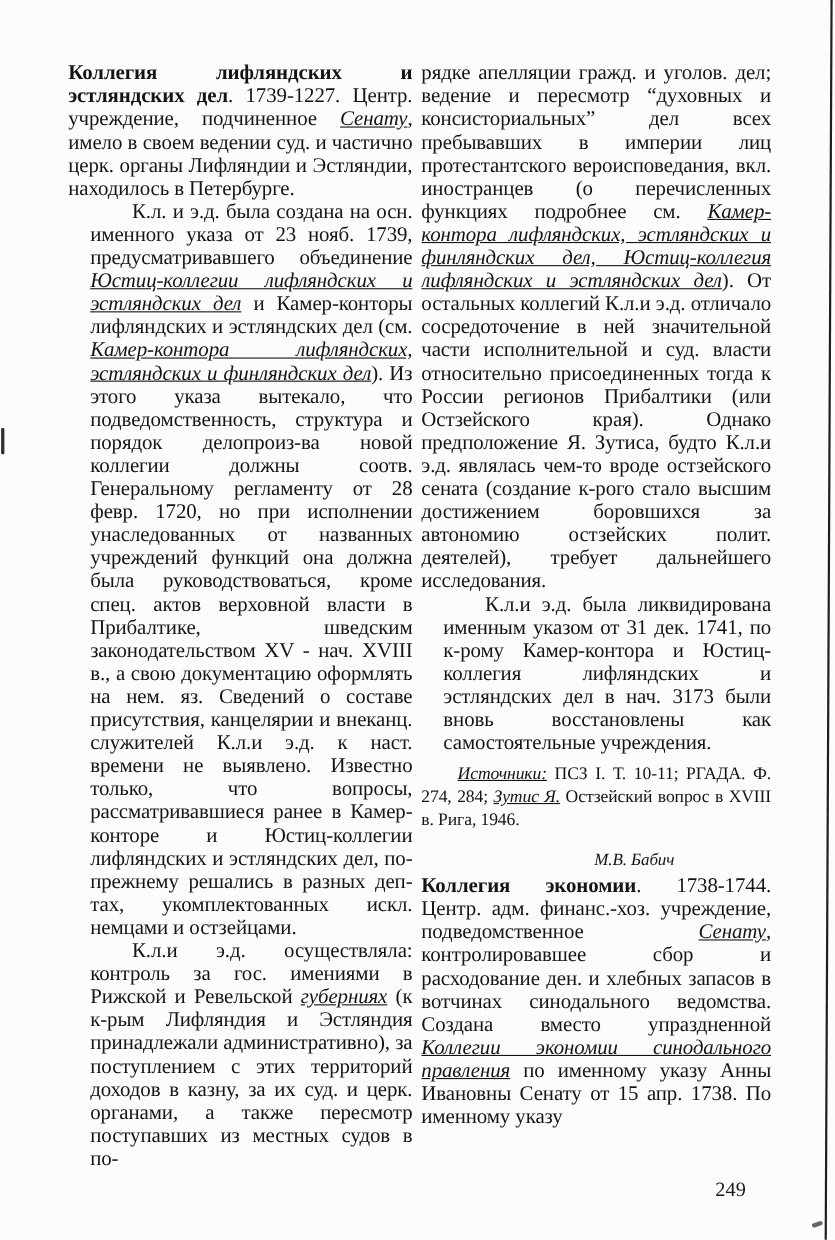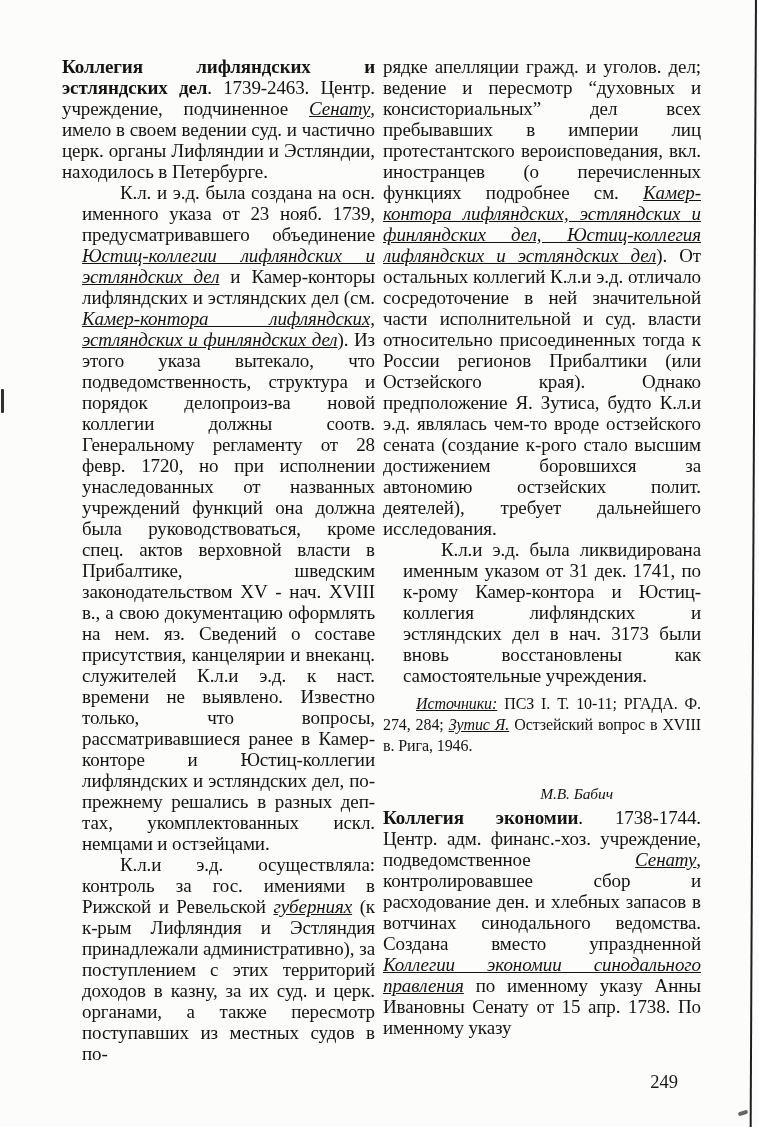--- a/index.html
+++ b/index.html
@@ -43,21 +43,21 @@
     line-height: 21px;
     text-indent: 33px;
     margin-top: 7px;
   }
   .para.author {
     font-size: 15.5px;
     line-height: 20px;
     font-style: italic;
     text-align: right;
     padding-right: 88px;
-    margin-top: 28px;
+    margin-top: 16px;
   }
   .para.entry-start { margin-top: 3px; }
   .page-number {
     position: absolute;
     left: 62px; top: 1072px;
     width: 616px;
     text-align: right;
     font-size: 18.5px;
     color: #1a1a1a;
   }
@@ -86,21 +86,21 @@
     transform: rotate(-18deg);
     opacity: 0.85;
   }
 </style>
 </head>
 <body>
 
 <div class="page">
   <div class="columns">
     <div class="col col-left">
-        <p class="para"><span class="bold">Коллегия лифляндских и эстляндских дел</span><span class="normal">. 1739-2463. Центр. учреждение, подчиненное </span><span class="italic">Сенату</span><span class="normal">, имело в своем ведении суд. и частично церк. органы Лифляндии и Эстляндии, находилось в Петербурге.</span></p>
+        <p class="para"><span class="bold">Коллегия лифляндских и эстляндских дел</span><span class="normal">. 1739-1227. Центр. учреждение, подчиненное </span><span class="italic">Сенату</span><span class="normal">, имело в своем ведении суд. и частично церк. органы Лифляндии и Эстляндии, находилось в Петербурге.</span></p>
         <p class="para indent"><span class="normal">К.л. и э.д. была создана на осн. именного указа от 23 нояб. 1739, предусматривавшего объединение </span><span class="italic">Юстиц-коллегии лифляндских и эстляндских дел</span><span class="normal"> и Камер-конторы лифляндских и эстляндских дел (см. </span><span class="italic">Камер-контора лифляндских, эстляндских и финляндских дел</span><span class="normal">). Из этого указа вытекало, что подведомственность, структура и порядок делопроиз-ва новой коллегии должны соотв. Генеральному регламенту от 28 февр. 1720, но при исполнении унаследованных от названных учреждений функций она должна была руководствоваться, кроме спец. актов верховной власти в Прибалтике, шведским законодательством XV - нач. XVIII в., а свою документацию оформлять на нем. яз. Сведений о составе присутствия, канцелярии и внеканц. служителей К.л.и э.д. к наст. времени не выявлено. Известно только, что вопросы, рассматривавшиеся ранее в Камер-конторе и Юстиц-коллегии лифляндских и эстляндских дел, по-прежнему решались в разных деп-тах, укомплектованных искл. немцами и остзейцами.</span></p>
         <p class="para indent"><span class="normal">К.л.и э.д. осуществляла: контроль за гос. имениями в Рижской и Ревельской </span><span class="italic">губерниях</span><span class="normal"> (к к-рым Лифляндия и Эстляндия принадлежали административно), за поступлением с этих территорий доходов в казну, за их суд. и церк. органами, а также пересмотр поступавших из местных судов в по-</span></p>
       </div>
     <div class="col col-right">
         <p class="para"><span class="normal">рядке апелляции гражд. и уголов. дел; ведение и пересмотр “духовных и консисториальных” дел всех пребывавших в империи лиц протестантского вероисповедания, вкл. иностранцев (о перечисленных функциях подробнее см. </span><span class="italic">Камер-контора лифляндских, эстляндских и финляндских дел, Юстиц-коллегия лифляндских и эстляндских дел</span><span class="normal">). От остальных коллегий К.л.и э.д. отличало сосредоточение в ней значительной части исполнительной и суд. власти относительно присоединенных тогда к России регионов Прибалтики (или Остзейского края). Однако предположение Я. Зутиса, будто К.л.и э.д. являлась чем-то вроде остзейского сената (создание к-рого стало высшим достижением боровшихся за автономию остзейских полит. деятелей), требует дальнейшего исследования.</span></p>
         <p class="para indent"><span class="normal">К.л.и э.д. была ликвидирована именным указом от 31 дек. 1741, по к-рому Камер-контора и Юстиц-коллегия лифляндских и эстляндских дел в нач. 3173 были вновь восстановлены как самостоятельные учреждения.</span></p>
         <p class="para sources"><span class="italic">Источники:</span><span class="normal"> ПСЗ I. Т. 10-11; РГАДА. Ф. 274, 284; </span><span class="italic">Зутис Я.</span><span class="normal"> Остзейский вопрос в XVIII в. Рига, 1946.</span></p>
         <p class="para author"><span class="normal">М.В. Бабич</span></p>
         <p class="para entry-start"><span class="bold">Коллегия экономии</span><span class="normal">. 1738-1744. Центр. адм. финанс.-хоз. учреждение, подведомственное </span><span class="italic">Сенату</span><span class="normal">, контролировавшее сбор и расходование ден. и хлебных запасов в вотчинах синодального ведомства. Создана вместо упраздненной </span><span class="italic">Коллегии экономии синодального правления</span><span class="normal"> по именному указу Анны Ивановны Сенату от 15 апр. 1738. По именному указу</span></p>
       </div>

